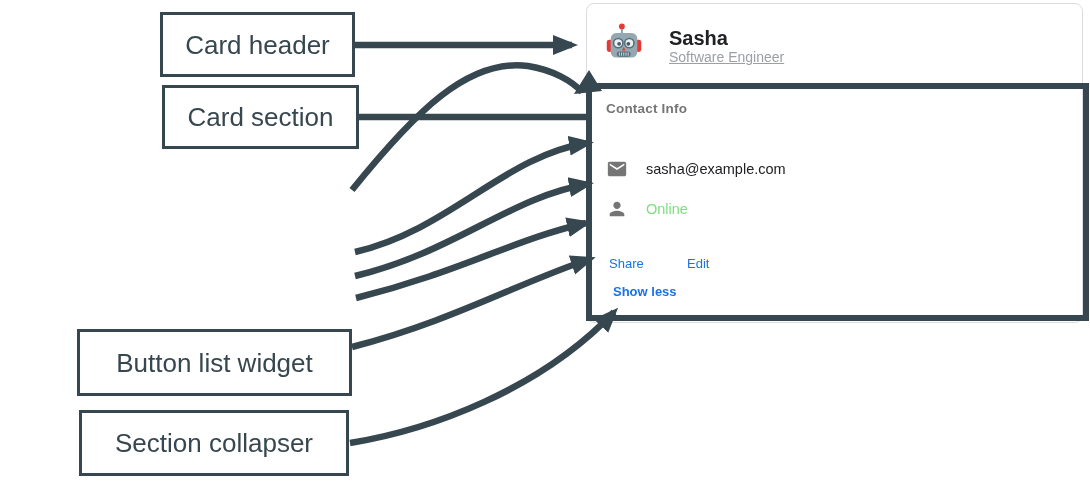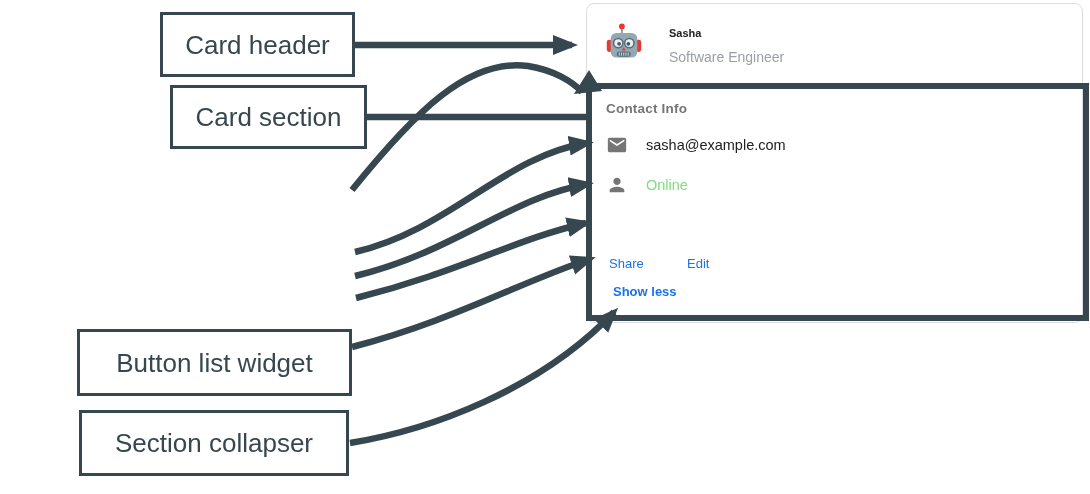--- a/index.html
+++ b/index.html
@@ -32,36 +32,36 @@
   .arrow-head{fill:var(--annotation);}
 
   
   #contact-card{
     position:absolute;left:586px;top:3px;width:497px;height:320px;
     box-sizing:border-box;background:#ffffff;border:1px solid var(--card-border);
     border-radius:8px;z-index:1;
   }
   #card-header{position:absolute;left:0;top:0;width:100%;height:80px;}
   #avatar{position:absolute;left:17px;top:18px;width:40px;height:40px;}
-  #person-name{position:absolute;left:82px;top:23px;font-size:11px;font-weight:600;color:var(--text-dark);}
-  #person-title{position:absolute;left:82px;top:45px;font-size:14px;color:var(--text-gray);}
+  #person-name{position:absolute;left:82px;top:23px;font-size:20px;font-weight:600;color:var(--text-dark);}
+  #person-title{position:absolute;left:82px;top:45px;font-size:14px;color:var(--text-gray);text-decoration:underline;}
 
   
   #section-outline{
     position:absolute;left:586px;top:83px;width:503px;height:238px;
     box-sizing:border-box;border:6px solid var(--annotation);z-index:2;
     pointer-events:none;
   }
 
   #section-header-text{
     position:absolute;left:19px;top:97px;font-size:13.5px;font-weight:700;
     color:var(--section-header-gray);letter-spacing:.2px;
   }
   .decorated-row{
-    position:absolute;left:19px;height:22px;display:flex;align-items:center;gap:18px;
+    position:absolute;left:19px;height:22px;display:flex;align-items:center;gap:18px;margin-top:24px;
   }
   .decorated-row .row-text{font-size:14.5px;color:var(--text-dark);}
   .decorated-row .row-text.green{color:var(--online-green);}
   .row-icon{width:22px;height:22px;display:block;fill:var(--icon-gray);}
   #row-email{top:130px;}
   #row-status{top:170px;}
   #row-phone{top:210px;}
 
   .link-btn{
     position:absolute;font-size:13px;font-weight:500;color:var(--link-blue);cursor:pointer;
@@ -89,21 +89,21 @@
     <path class="arrow" d="M 355 252 C 450 230, 505 155, 588 143" marker-end="url(#ah)"></path>
     <path class="arrow" d="M 355 276 C 455 252, 510 197, 588 184" marker-end="url(#ah)"></path>
     <path class="arrow" d="M 356 298 C 460 272, 515 239, 586 223" marker-end="url(#ah)"></path>
     <path class="arrow" d="M 352 347 C 450 322, 520 282, 590 259" marker-end="url(#ah)"></path>
     <path class="arrow" d="M 350 443 C 430 430, 540 390, 614 312" marker-end="url(#ah)"></path>
   </svg>
 
   <div class="label-box" style="left:160px;top:12px;width:195px;height:65px;">
     <span>Card header</span>
   </div>
-  <div class="label-box" style="left:170px;top:85px;width:197px;height:64px;">
+  <div class="label-box" style="left:162px;top:85px;width:197px;height:64px;">
     <span>Card section</span>
   </div>
   <div class="label-box" style="left:79px;top:410px;width:270px;height:66px;">
     <span>Section collapser</span>
   </div>
   <div class="label-box" style="left:77px;top:329px;width:275px;height:67px;">
     <span>Button list widget</span>
   </div>
 
   <div id="contact-card">

